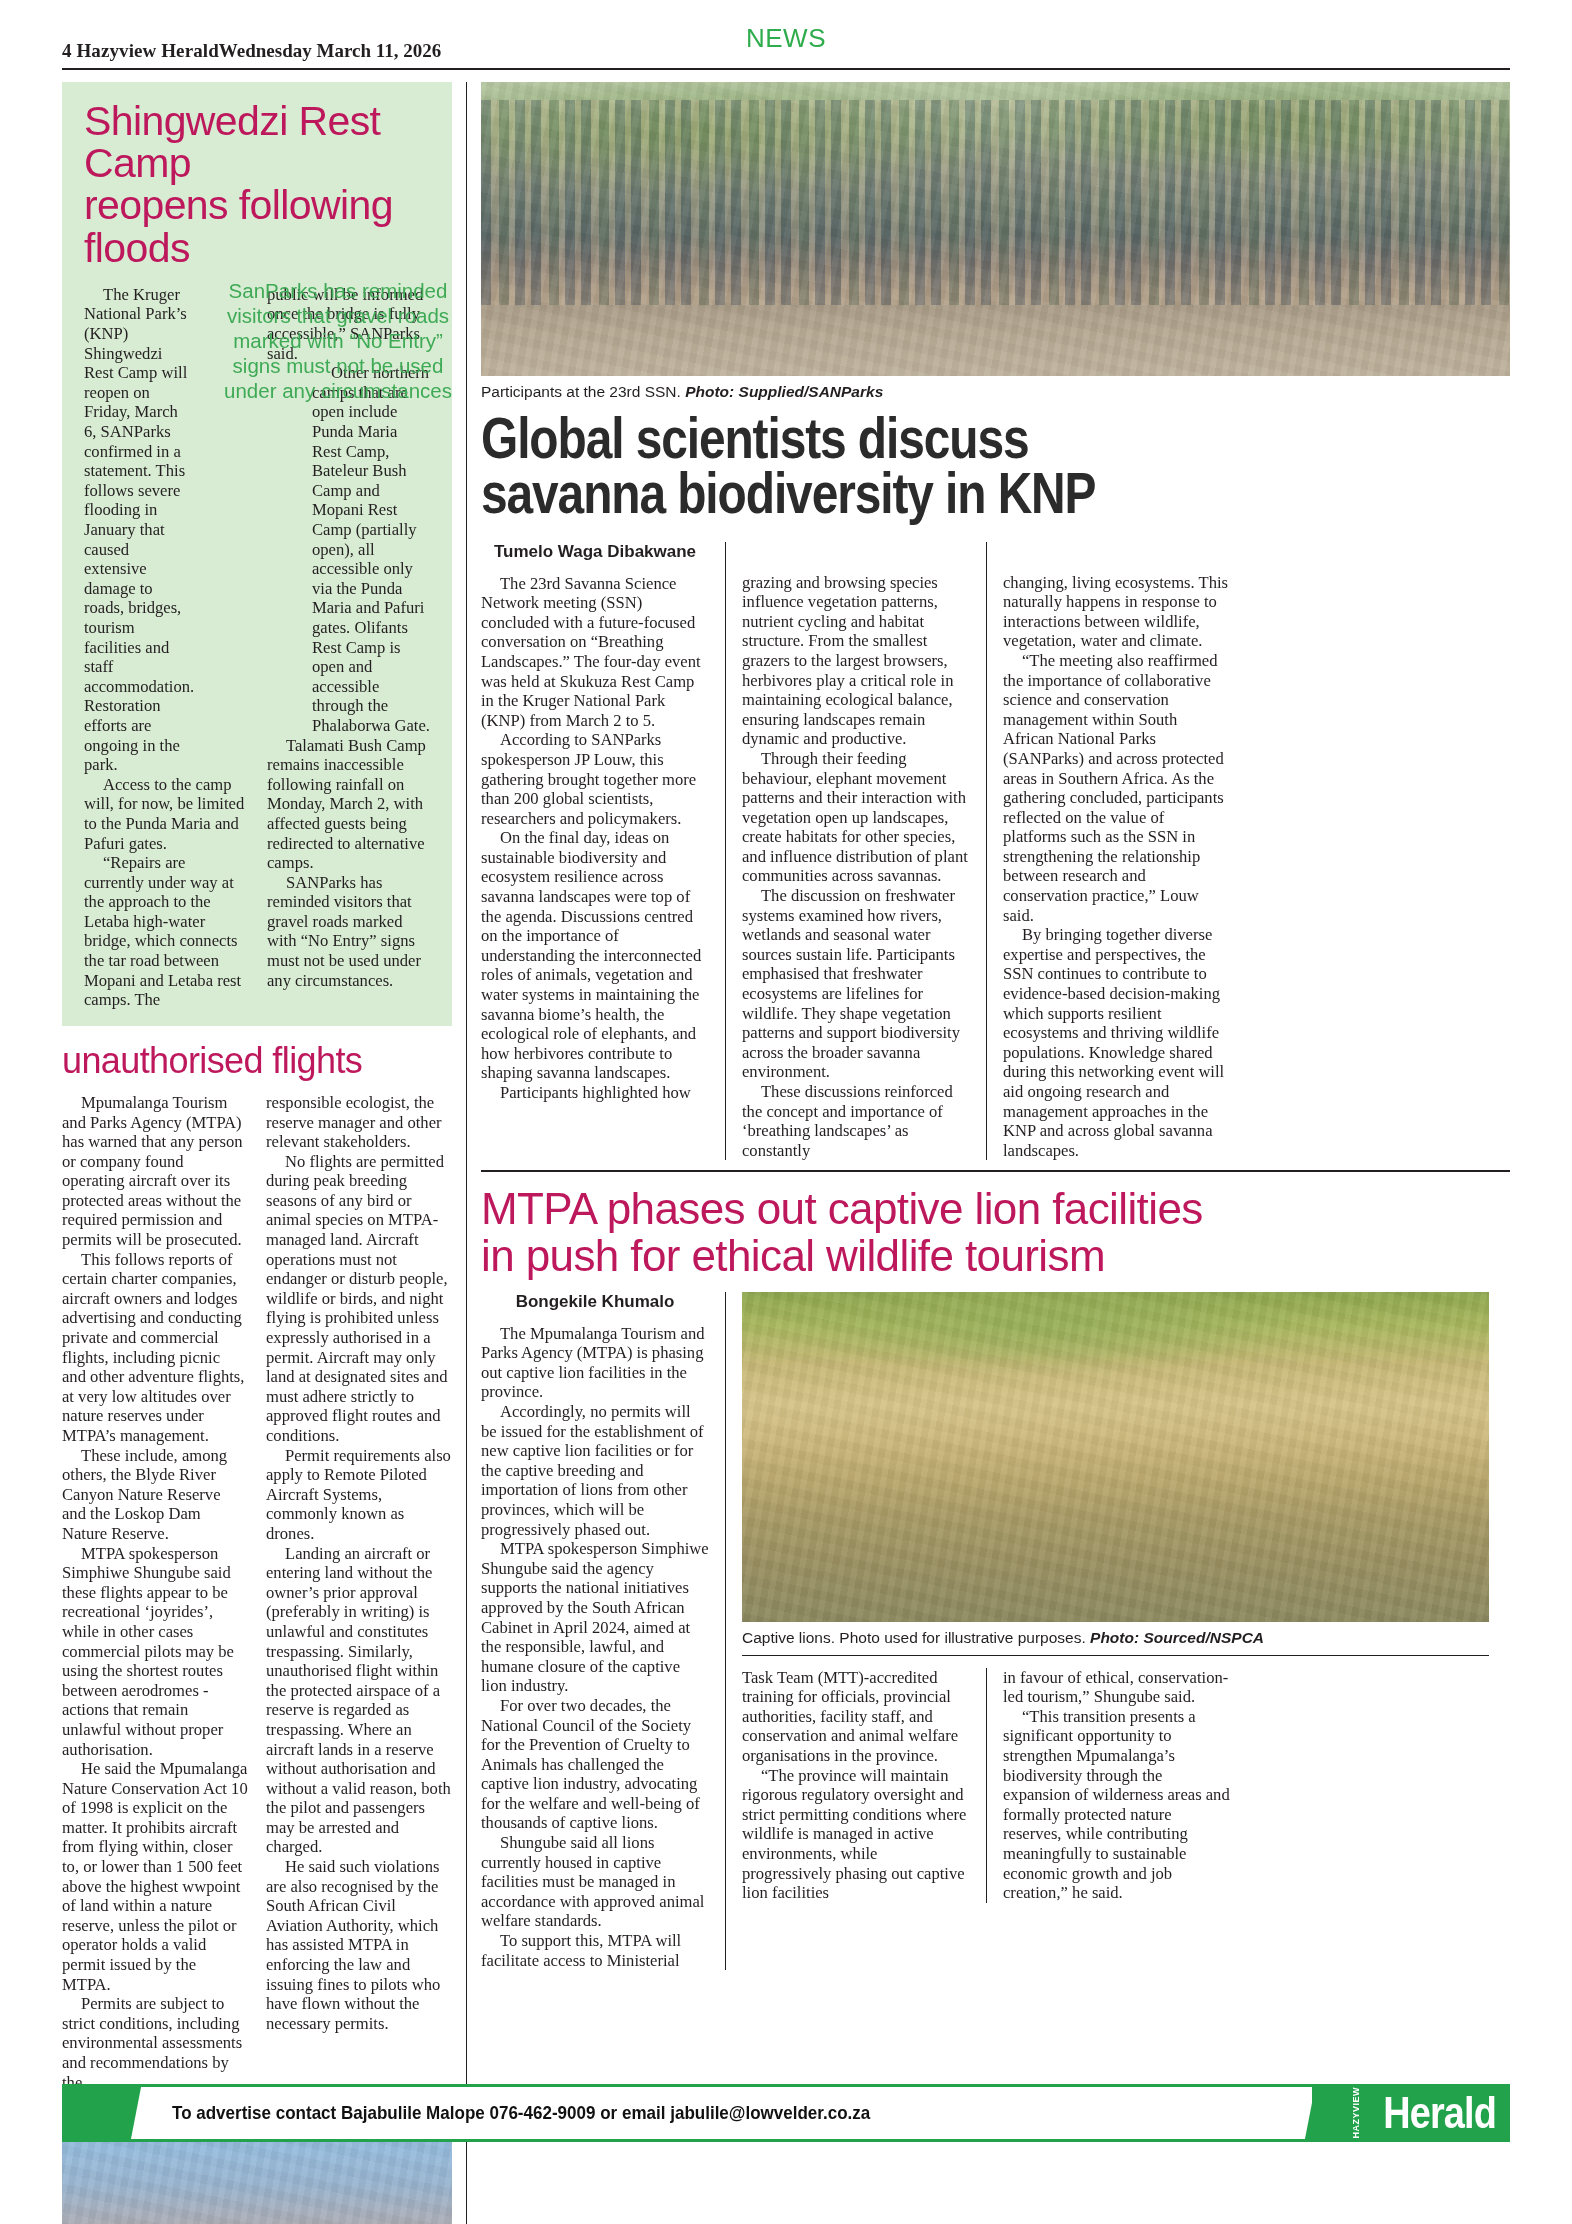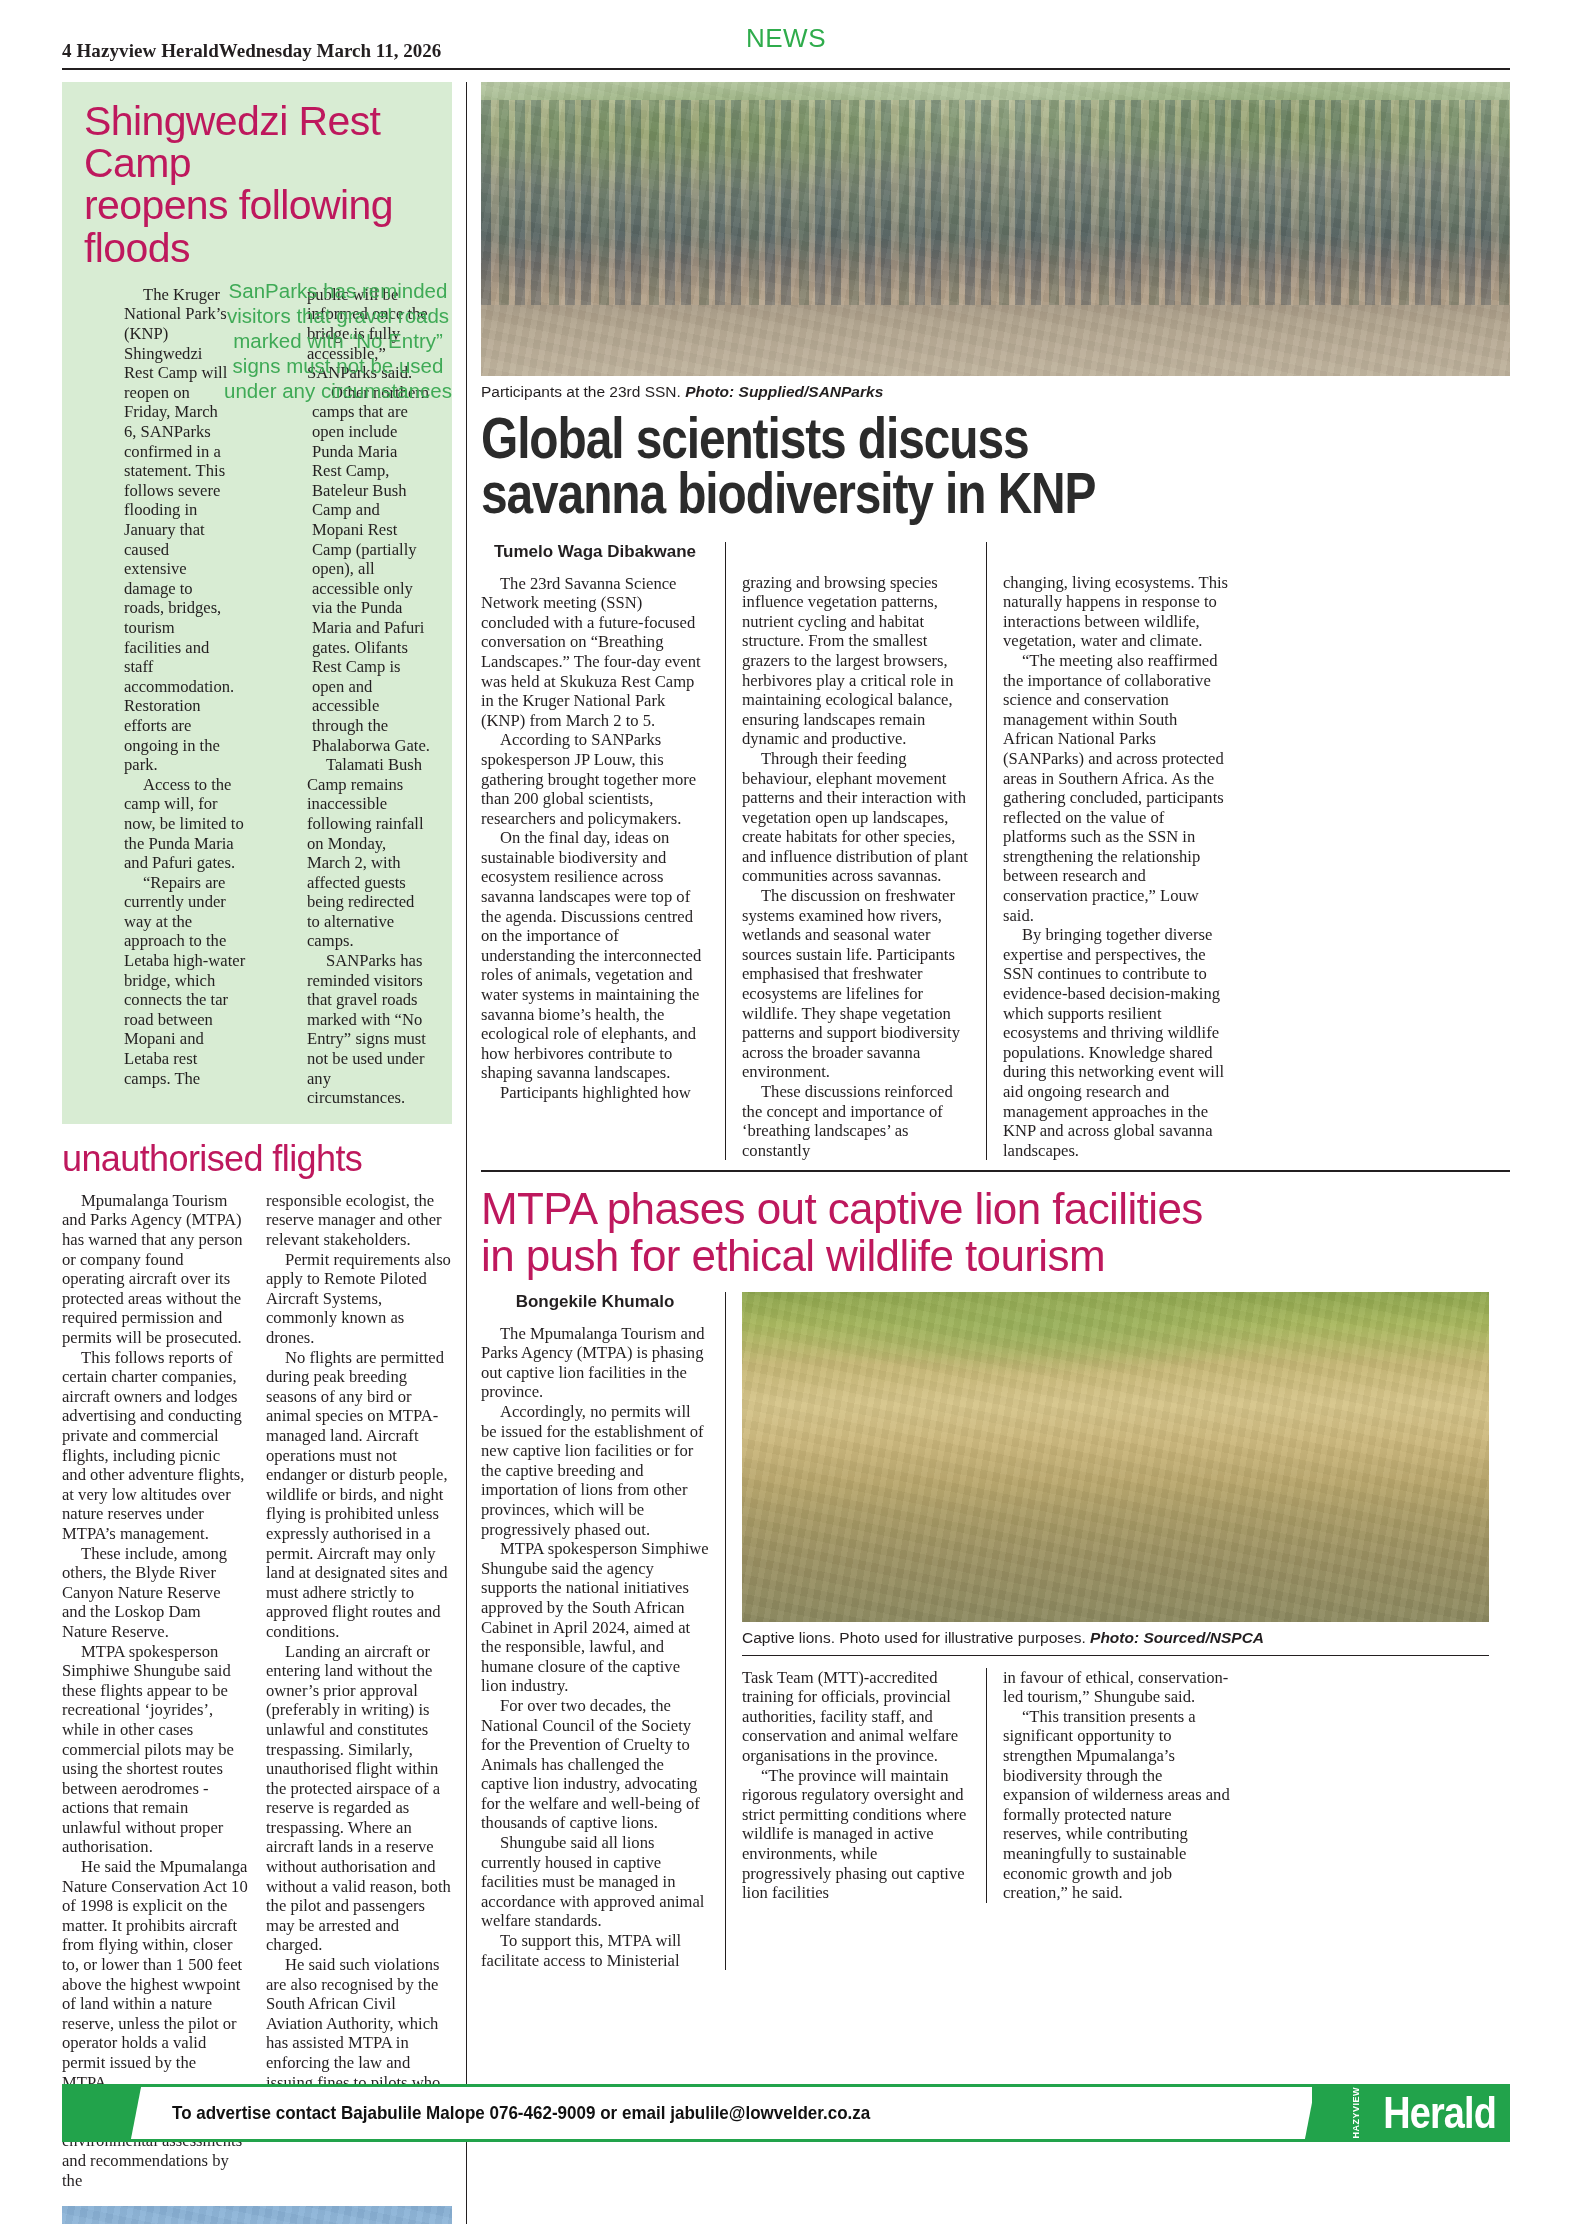--- a/index.html
+++ b/index.html
@@ -31,21 +31,21 @@
     font-family:"Liberation Serif",serif;
   }
   .body p.ind{text-indent:19px;}
   .byline{font-family:"Liberation Sans",sans-serif;font-weight:bold;font-size:17px;margin:0 0 12px 0;text-align:center;color:#231f20;}
 
   
   .greenbox{background:#d8ecd3;padding:18px 22px 16px 22px;position:relative;}
   .hl-light{font-family:"Liberation Sans",sans-serif;font-weight:400;color:#be185d;line-height:1.03;letter-spacing:-.6px;}
   .a1-hl{font-size:41px;margin:0 0 16px 0;}
   .a1-cols{display:flex;gap:20px;}
-  .a1-cols .col{width:174px;margin-left:40px;}
+  .a1-cols .col{width:174px;}
   .pullquote{
     position:absolute;left:145px;top:196px;width:262px;
     font-family:"Liberation Sans",sans-serif;
     color:#3faa56;font-size:20.5px;line-height:25px;text-align:center;
   }
   .a1-col-left p.narrow{width:108px;}
 
   
   .photo{background:#c9d3c0;position:relative;overflow:hidden;}
   .caption{font-family:"Liberation Sans",sans-serif;font-size:15.5px;margin-top:7px;color:#231f20;}
@@ -156,22 +156,22 @@
           <div style="width:186px;">
             <p class="ind">Mpumalanga Tourism and Parks Agency (MTPA) has warned that any person or company found operating aircraft over its protected areas without the required permission and permits will be prosecuted.</p>
             <p class="ind">This follows reports of certain charter companies, aircraft owners and lodges advertising and conducting private and commercial flights, including picnic and other adventure flights, at very low altitudes over nature reserves under MTPA’s management.</p>
             <p class="ind">These include, among others, the Blyde River Canyon Nature Reserve and the Loskop Dam Nature Reserve.</p>
             <p class="ind">MTPA spokesperson Simphiwe Shungube said these flights appear to be recreational ‘joyrides’, while in other cases commercial pilots may be using the shortest routes between aerodromes - actions that remain unlawful without proper authorisation.</p>
             <p class="ind">He said the Mpumalanga Nature Conservation Act 10 of 1998 is explicit on the matter. It prohibits aircraft from flying within, closer to, or lower than 1 500 feet above the highest wwpoint of land within a nature reserve, unless the pilot or operator holds a valid permit issued by the MTPA.</p>
             <p class="ind">Permits are subject to strict conditions, including environmental assessments and recommendations by the</p>
           </div>
           <div style="width:186px;">
             <p>responsible ecologist, the reserve manager and other relevant stakeholders.</p>
+            <p class="ind">No flights are permitted during peak breeding seasons of any bird or animal species on MTPA-managed land. Aircraft operations must not endanger or disturb people, wildlife or birds, and night flying is prohibited unless expressly authorised in a permit. Aircraft may only land at designated sites and must adhere strictly to approved flight routes and conditions.</p>
             <p class="ind">Permit requirements also apply to Remote Piloted Aircraft Systems, commonly known as drones.</p>
-            <p class="ind">No flights are permitted during peak breeding seasons of any bird or animal species on MTPA-managed land. Aircraft operations must not endanger or disturb people, wildlife or birds, and night flying is prohibited unless expressly authorised in a permit. Aircraft may only land at designated sites and must adhere strictly to approved flight routes and conditions.</p>
             <p class="ind">Landing an aircraft or entering land without the owner’s prior approval (preferably in writing) is unlawful and constitutes trespassing. Similarly, unauthorised flight within the protected airspace of a reserve is regarded as trespassing. Where an aircraft lands in a reserve without authorisation and without a valid reason, both the pilot and passengers may be arrested and charged.</p>
             <p class="ind">He said such violations are also recognised by the South African Civil Aviation Authority, which has assisted MTPA in enforcing the law and issuing fines to pilots who have flown without the necessary permits.</p>
           </div>
         </div>
 
         <div class="photo ph-mnt" style="height:240px;margin-top:16px;">
           <div class="ph-overlay"></div>
         </div>
 
       </div>

